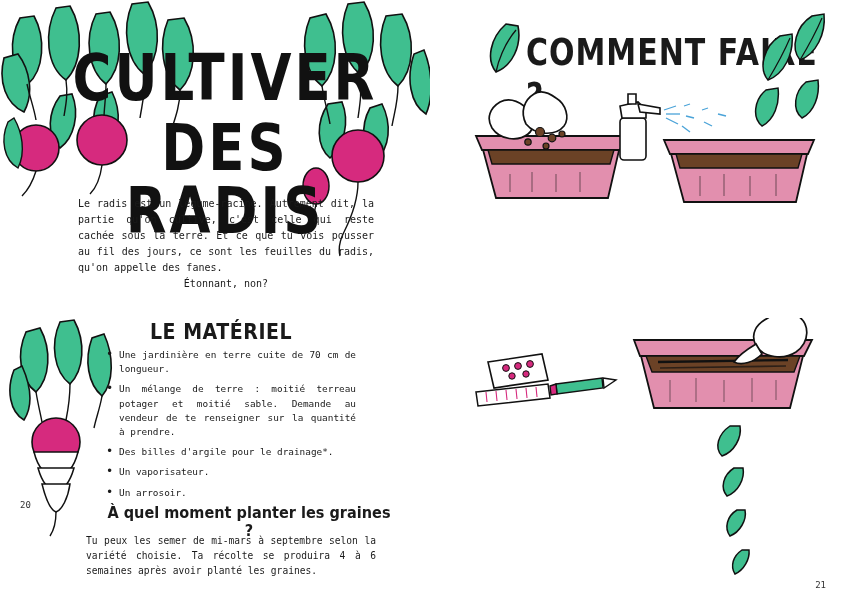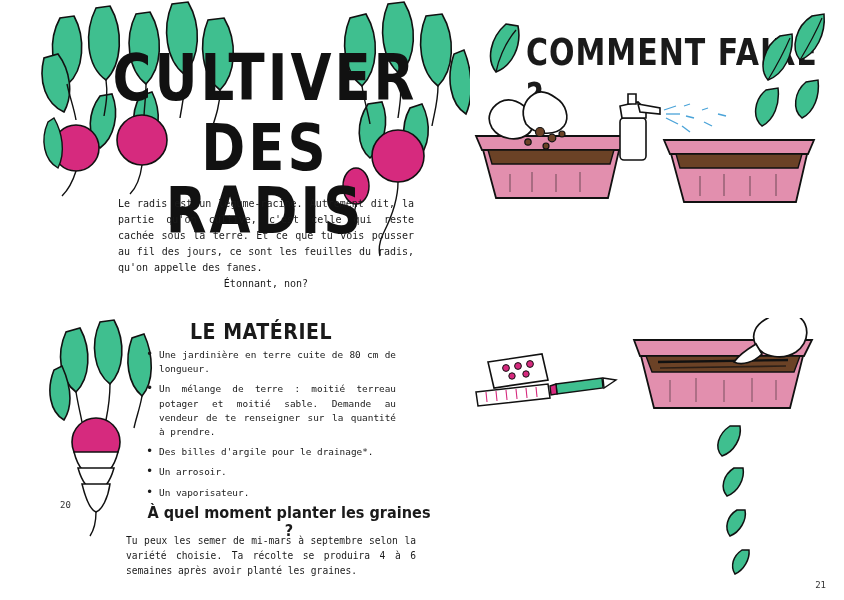--- a/index.html
+++ b/index.html
@@ -6,21 +6,21 @@
   html, body { margin:0; padding:0; }
   body {
     width: 844px; height: 600px;
     background: #ffffff;
     font-family: "DejaVu Sans Mono", monospace;
     color: #1a1a1a;
     overflow: hidden;
     position: relative;
   }
   .page { position:absolute; top:0; left:0; width:844px; height:600px; }
-  .left-page { position:absolute; left:0; top:0; width:422px; height:520px;margin-left:40px; }
+  .left-page { position:absolute; left:0; top:0; width:422px; height:520px; }
   .right-page { position:absolute; left:422px; top:0; width:422px; height:600px; }
 
   
   .title-block {
     position:absolute; left:60px; top:46px; width:330px;
     text-align:center;
   }
   .title-line {
     font-family: "DejaVu Sans", sans-serif;
     font-weight: bold;
@@ -176,25 +176,25 @@
     </div>
 
     <div class="intro">
       <span>Le radis est un légume-racine. Autrement dit, la partie qu'on cultive, c'est celle qui reste cachée sous la terre. Et ce que tu vois pousser au fil des jours, ce sont les feuilles du radis, qu'on appelle des fanes.</span>
       <span class="last">Étonnant, non?</span>
     </div>
 
     <div class="sec-head materiel-head">LE MATÉRIEL</div>
     <div class="materiel-list">
       <ul class="bullets">
-        <li>Une jardinière en terre cuite de 80 cm de longueur.</li>
+        <li>Une jardinière en terre cuite de 70 cm de longueur.</li>
         <li>Un mélange de terre : moitié terreau potager et moitié sable. Demande au vendeur de te renseigner sur la quantité à prendre.</li>
         <li>Des billes d'argile pour le drainage*.</li>
+        <li>Un vaporisateur.</li>
         <li>Un arrosoir.</li>
-        <li>Un vaporisateur.</li>
       </ul>
     </div>
 
     <div class="moment-head">À quel moment planter les graines ?</div>
     <div class="moment-text">Tu peux les semer de mi-mars à septembre selon la variété choisie. Ta récolte se produira 4 à 6 semaines après avoir planté les graines.</div>
 
     <div class="folio left">20</div>
   </div>
 
   <div class="right-page">

